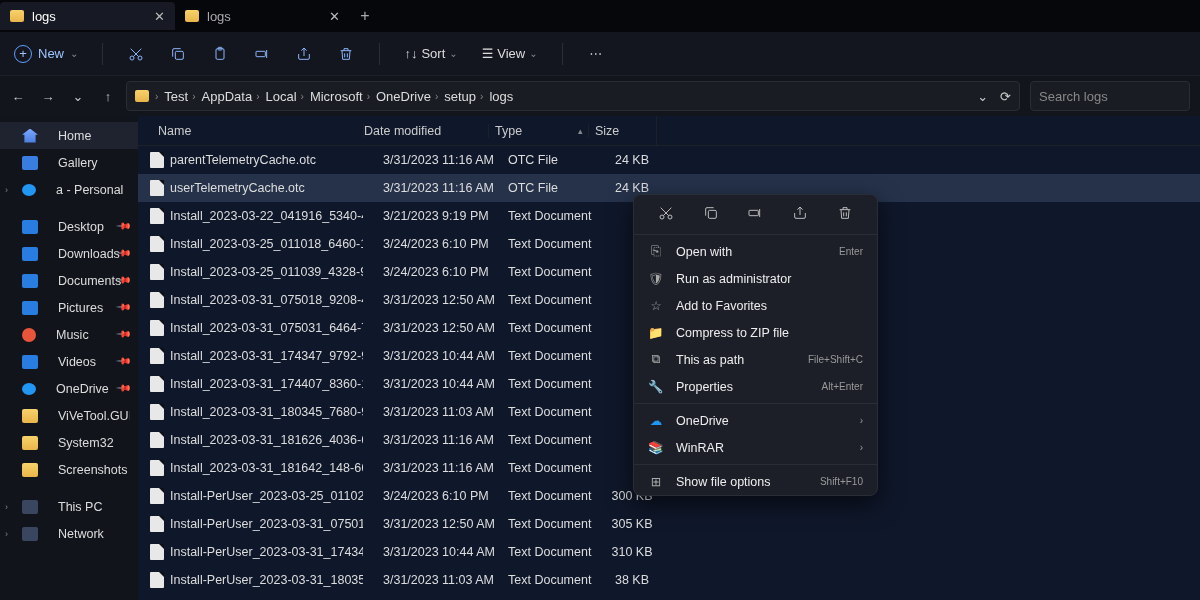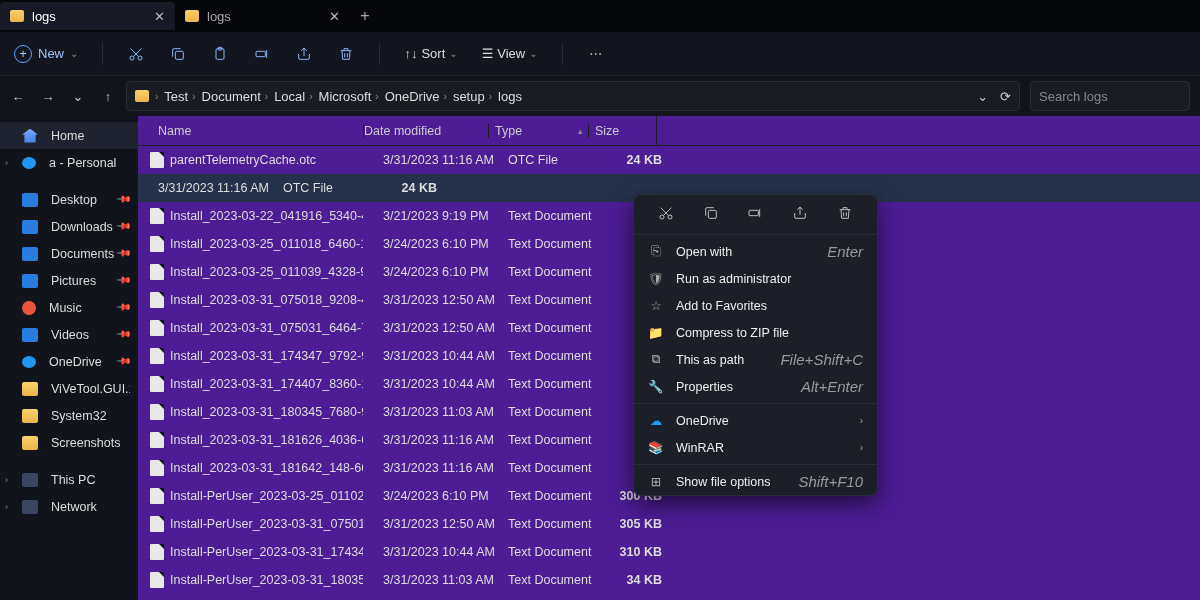--- a/index.html
+++ b/index.html
@@ -27,65 +27,65 @@
 .navarrows span { width: 16px; text-align: center; }
 .addrbox { flex: 1; height: 30px; background: #1a1c24; border: 1px solid #2a2d36; border-radius: 4px; display: flex; align-items: center; padding: 0 8px; gap: 6px; color: #ddd; }
 .crumb { display: flex; align-items: center; gap: 4px; }
 .chev { color: #888; font-size: 10px; }
 .addrend { margin-left: auto; display: flex; gap: 12px; color: #ccc; }
 .searchbox { width: 160px; height: 30px; background: #1a1c24; border: 1px solid #2a2d36; border-radius: 4px; display: flex; align-items: center; padding: 0 8px; color: #888; }
 
 
 .body { display: flex; height: calc(600px - 32px - 44px - 40px); }
 .sidebar { width: 138px; background: #12141b; padding-top: 6px; overflow: hidden; }
-.sb-item { height: 27px; display: flex; align-items: center; padding: 0 8px 0 22px; gap: 13px; color: #ddd; font-size: 12.5px; position: relative; }
+.sb-item { height: 27px; display: flex; align-items: center; padding: 0 8px 0 22px; gap: 20px; color: #ddd; font-size: 12.5px; position: relative; }
 .sb-item.home { background: #1f2330; }
 .sb-item .pin { position: absolute; right: 8px; color: #888; font-size: 10px; transform: rotate(45deg); }
 .sb-item .exp { position: absolute; left: 5px; color: #888; font-size: 9px; }
 .sb-ic { width: 16px; height: 14px; border-radius: 2px; flex-shrink: 0; }
 .ic-home { background: linear-gradient(#7aa8ff,#4a7de0); clip-path: polygon(50% 0, 100% 45%, 85% 45%, 85% 100%, 15% 100%, 15% 45%, 0 45%); }
 .ic-gallery { background: #3a7de0; }
 .ic-cloud { background: #2196f3; border-radius: 50%; width: 14px; height: 12px; }
 .ic-desk { background: #2a7de0; }
 .ic-dl { background: #2a7de0; }
 .ic-doc { background: #2a7de0; }
 .ic-pic { background: #2a7de0; }
 .ic-music { background: #e8553a; border-radius: 50%; width: 14px; height: 14px; }
 .ic-vid { background: #2a7de0; }
 .ic-fold { background: linear-gradient(#f7d26a,#e8b54a); }
 .ic-pc { background: #3a4560; }
 .ic-net { background: #3a4560; }
 .sb-gap { height: 10px; }
 
 
-.main { flex: 1; background: #4c1d95; position: relative; }
+.main { flex: 1; background: #0f172a; position: relative; }
 .cols { height: 30px; display: flex; align-items: center; border-bottom: 1px solid #1e2028; color: #ccc; font-size: 12.5px; }
 .col-name { width: 225px; padding-left: 20px; }
 .col-date { width: 125px; border-left: 1px solid #1e2028; }
 .col-type { width: 100px; border-left: 1px solid #1e2028; padding-left: 6px; display: flex; align-items: center; gap: 56px; }
 .col-size { width: 68px; border-left: 1px solid #1e2028; padding-left: 6px; }
 .col-end { border-left: 1px solid #1e2028; height: 100%; }
 .chev-up { font-size: 9px; color: #888; }
 
 .row { height: 28px; display: flex; align-items: center; font-size: 12.5px; color: #ddd; }
 .row.sel { background: #25324a; }
 .row .c-name { width: 225px; padding-left: 12px; display: flex; align-items: center; gap: 6px; white-space: nowrap; overflow: hidden; }
 .row .c-date { width: 125px; padding-left: 6px; margin-left: 14px; }
 .row .c-type { width: 100px; padding-left: 6px; }
-.row .c-size { width: 68px; text-align: right; padding-right: 8px; font-weight: bold; }
+.row .c-size { width: 68px; text-align: center; padding-right: 8px; }
 .fic { width: 14px; height: 16px; background: #e8e8e8; border-radius: 1px; position: relative; flex-shrink: 0; }
 .fic::after { content: ""; position: absolute; top: 0; right: 0; width: 5px; height: 5px; background: #0e1017; clip-path: polygon(100% 0, 100% 100%, 0 0); }
 
 
 .ctx { position: absolute; left: 495px; top: 78px; width: 245px; background: #1c1f28; border: 1px solid #2a2d36; border-radius: 8px; box-shadow: 0 8px 24px rgba(0,0,0,.6); overflow: hidden; }
 .ctx-icons { height: 36px; display: flex; align-items: center; justify-content: space-around; padding: 0 10px; }
 .ctx-icons span { width: 20px; height: 20px; display: flex; align-items: center; justify-content: center; color: #bbb; }
 .ctx-item { height: 27px; display: flex; align-items: center; padding: 0 14px; gap: 12px; font-size: 12.5px; color: #eee; }
 .ctx-item .ic { width: 16px; display: flex; justify-content: center; color: #aaa; }
-.ctx-item .sc { margin-left: auto; color: #999; font-size: 15px; font-style: italic; }
+.ctx-item .sc { margin-left: auto; color: #999; font-size: 10px; }
 .ctx-item .arr { margin-left: auto; color: #999; font-size: 10px; }
 .ctx-sep { height: 1px; background: #2a2d36; margin: 3px 0; }
 
 svg { width: 16px; height: 16px; stroke: currentColor; fill: none; stroke-width: 1.5; }
 </style>
 </head>
 <body>
 
 <div class="tabbar">
   <div class="tab active">
@@ -166,21 +166,21 @@
     <span>↑</span>
   </div>
   <div class="addrbox">
     <span class="folder-ic" style="width:14px;height:12px;background:linear-gradient(#f7d26a,#e8b54a);border-radius:2px"></span>
     <span class="chev">›</span>
     <span class="crumb">
         <span>Test</span>
         <span class="chev">›</span>
       </span>
     <span class="crumb">
-        <span>Document</span>
+        <span>AppData</span>
         <span class="chev">›</span>
       </span>
     <span class="crumb">
         <span>Local</span>
         <span class="chev">›</span>
       </span>
     <span class="crumb">
         <span>Microsoft</span>
         <span class="chev">›</span>
       </span>
@@ -203,20 +203,24 @@
   <div class="searchbox">
     <span>Search logs</span>
   </div>
 </div>
 
 <div class="body">
   <div class="sidebar">
     <div class="sb-item home">
         <span class="sb-ic ic-home"></span>
         <span>Home</span>
+      </div>
+    <div class="sb-item">
+        <span class="sb-ic ic-gallery"></span>
+        <span>Gallery</span>
       </div>
     <div class="sb-item">
         <span class="exp">›</span>
         <span class="sb-ic ic-cloud"></span>
         <span>a - Personal</span>
       </div>
     <div class="sb-gap"></div>
     <div class="sb-item">
         <span class="sb-ic ic-desk"></span>
         <span>Desktop</span>
@@ -292,20 +296,24 @@
         <div class="row">
           <div class="c-name">
             <span class="fic"></span>
             <span>parentTelemetryCache.otc</span>
           </div>
           <div class="c-date">3/31/2023 11:16 AM</div>
           <div class="c-type">OTC File</div>
           <div class="c-size">24 KB</div>
         </div>
         <div class="row sel">
+          <div class="c-name">
+            <span class="fic"></span>
+            <span>userTelemetryCache.otc</span>
+          </div>
           <div class="c-date">3/31/2023 11:16 AM</div>
           <div class="c-type">OTC File</div>
           <div class="c-size">24 KB</div>
         </div>
         <div class="row">
           <div class="c-name">
             <span class="fic"></span>
             <span>Install_2023-03-22_041916_5340-4340</span>
           </div>
           <div class="c-date">3/21/2023 9:19 PM</div>
@@ -420,21 +428,21 @@
           <div class="c-type">Text Document</div>
           <div class="c-size">310 KB</div>
         </div>
         <div class="row">
           <div class="c-name">
             <span class="fic"></span>
             <span>Install-PerUser_2023-03-31_180352_1128...</span>
           </div>
           <div class="c-date">3/31/2023 11:03 AM</div>
           <div class="c-type">Text Document</div>
-          <div class="c-size">34 KB</div>
+          <div class="c-size">38 KB</div>
         </div>
         <div class="row"></div>
       </div>
 
     <div class="ctx">
       <div class="ctx-icons">
         <span>
             <svg viewBox="0 0 24 24">
               <circle cx="6" cy="18" r="3"></circle>
               <circle cx="18" cy="18" r="3"></circle>

